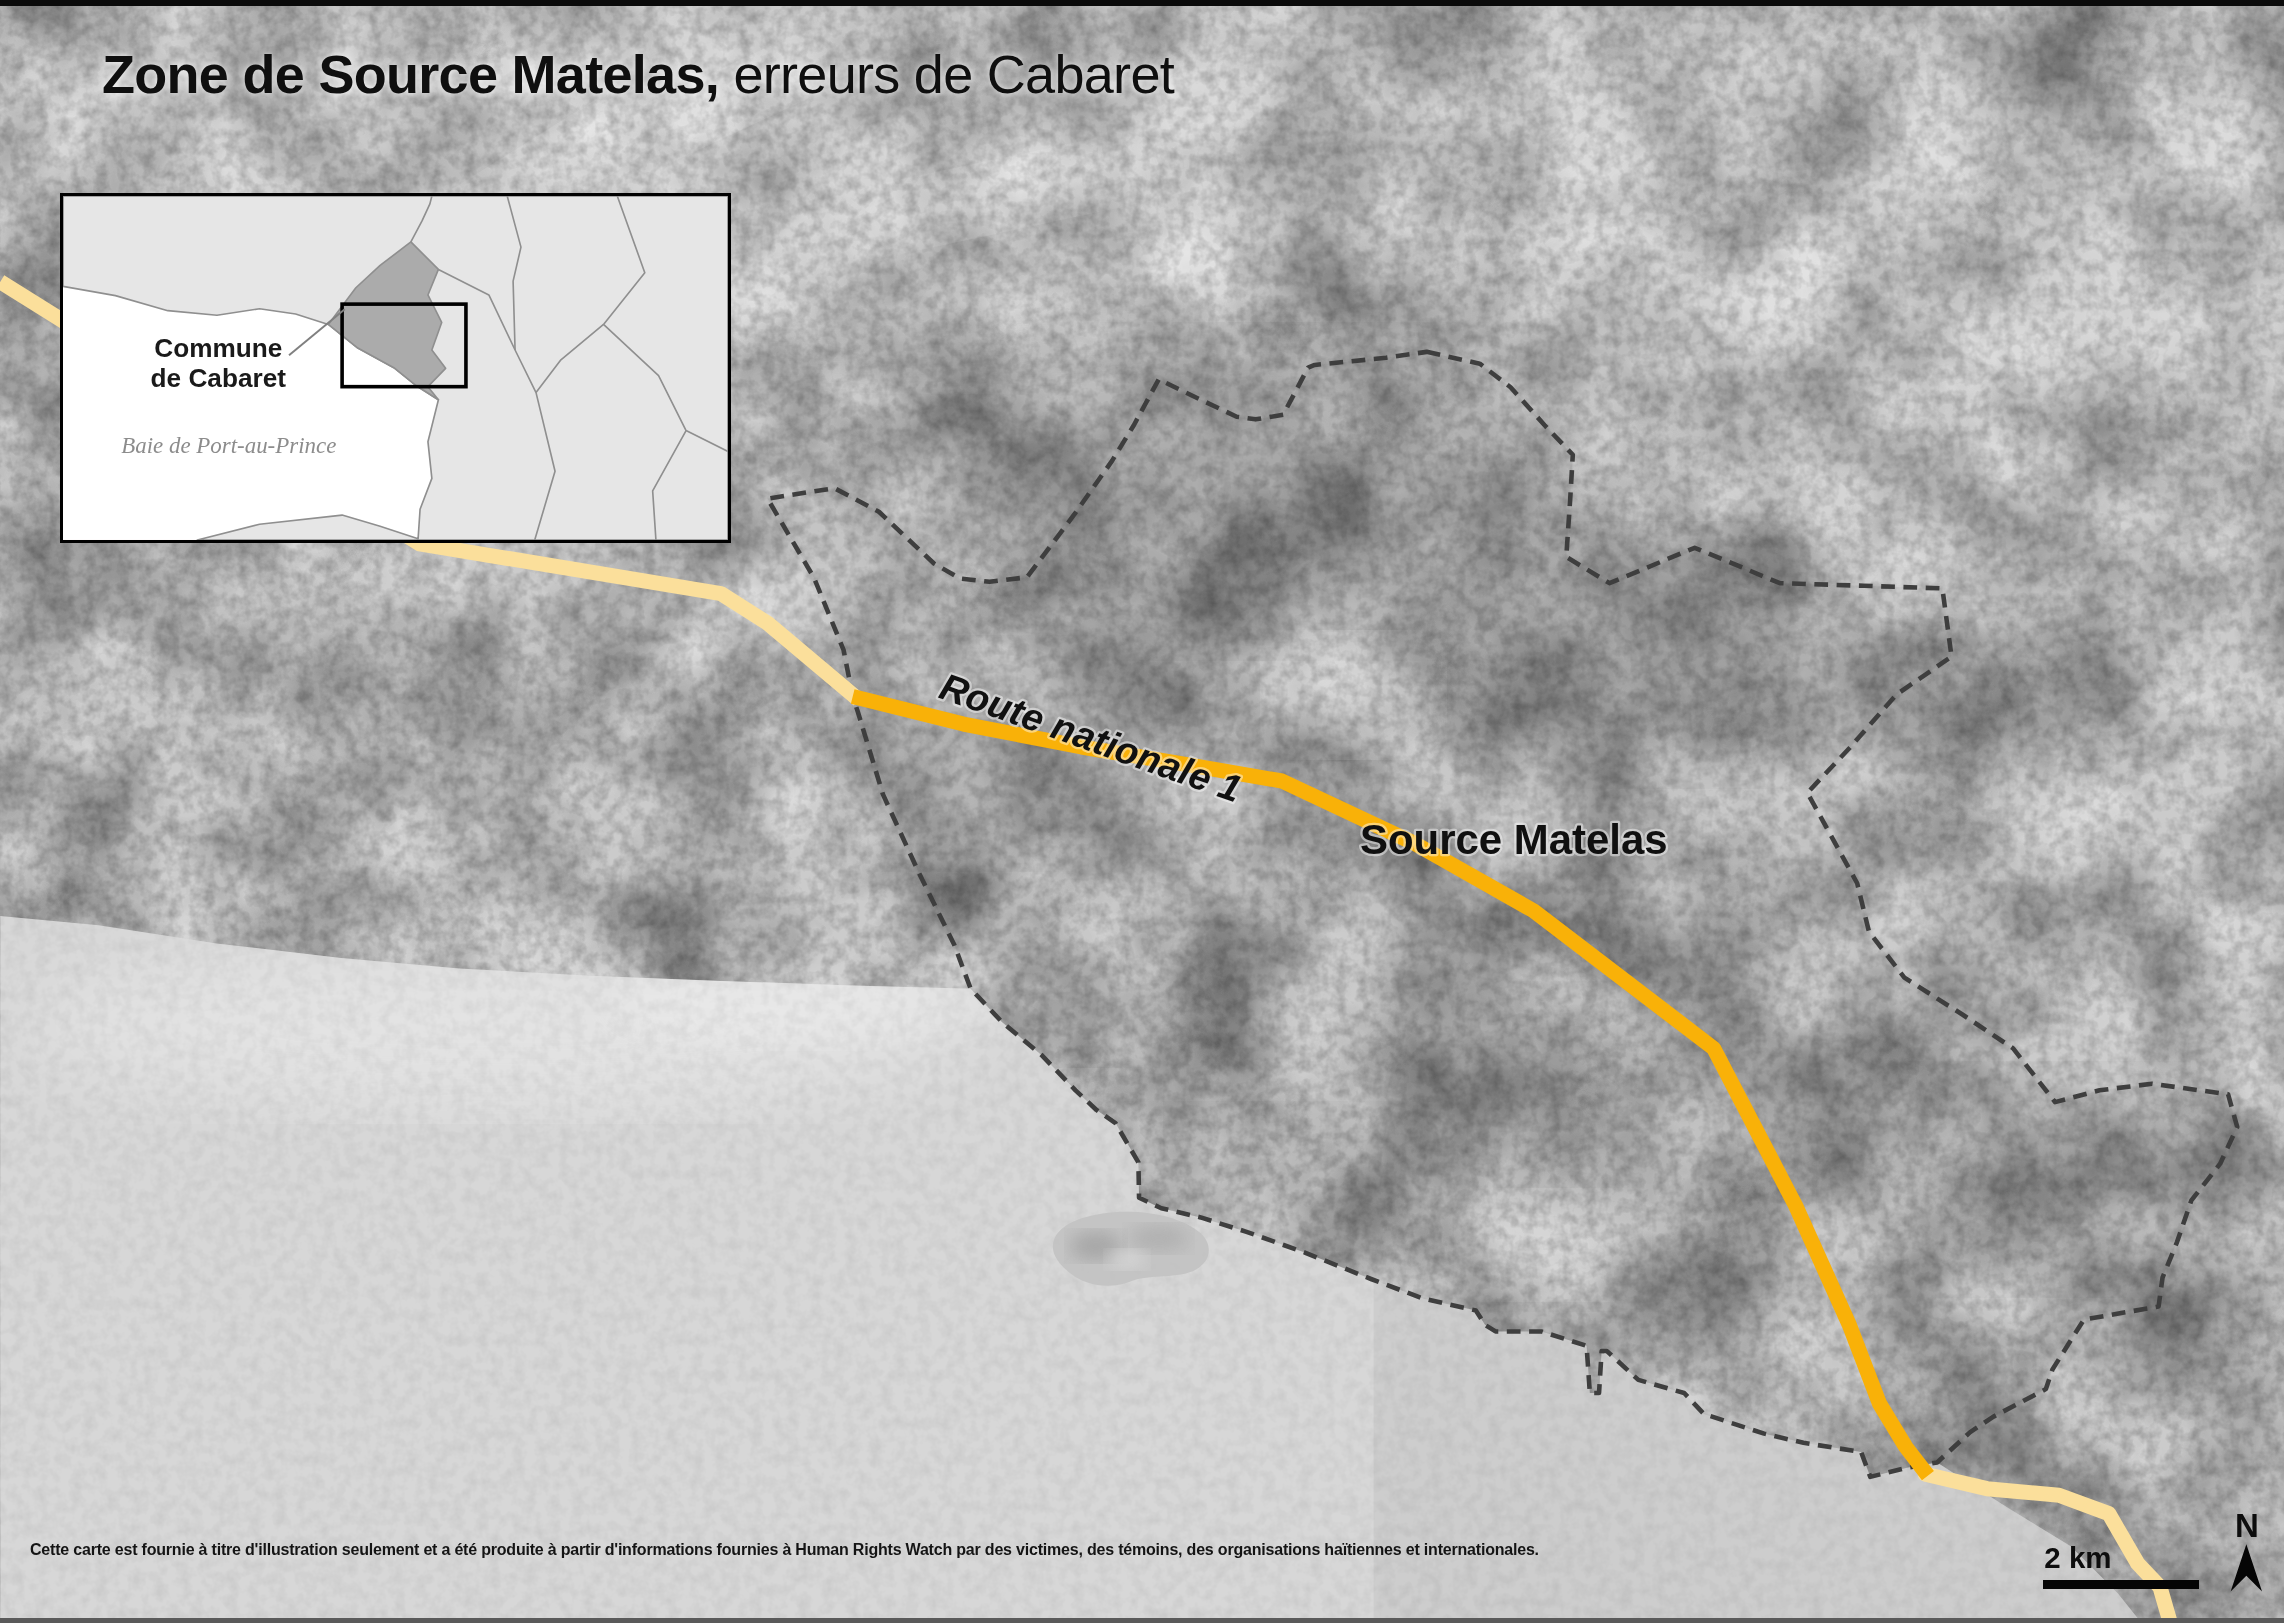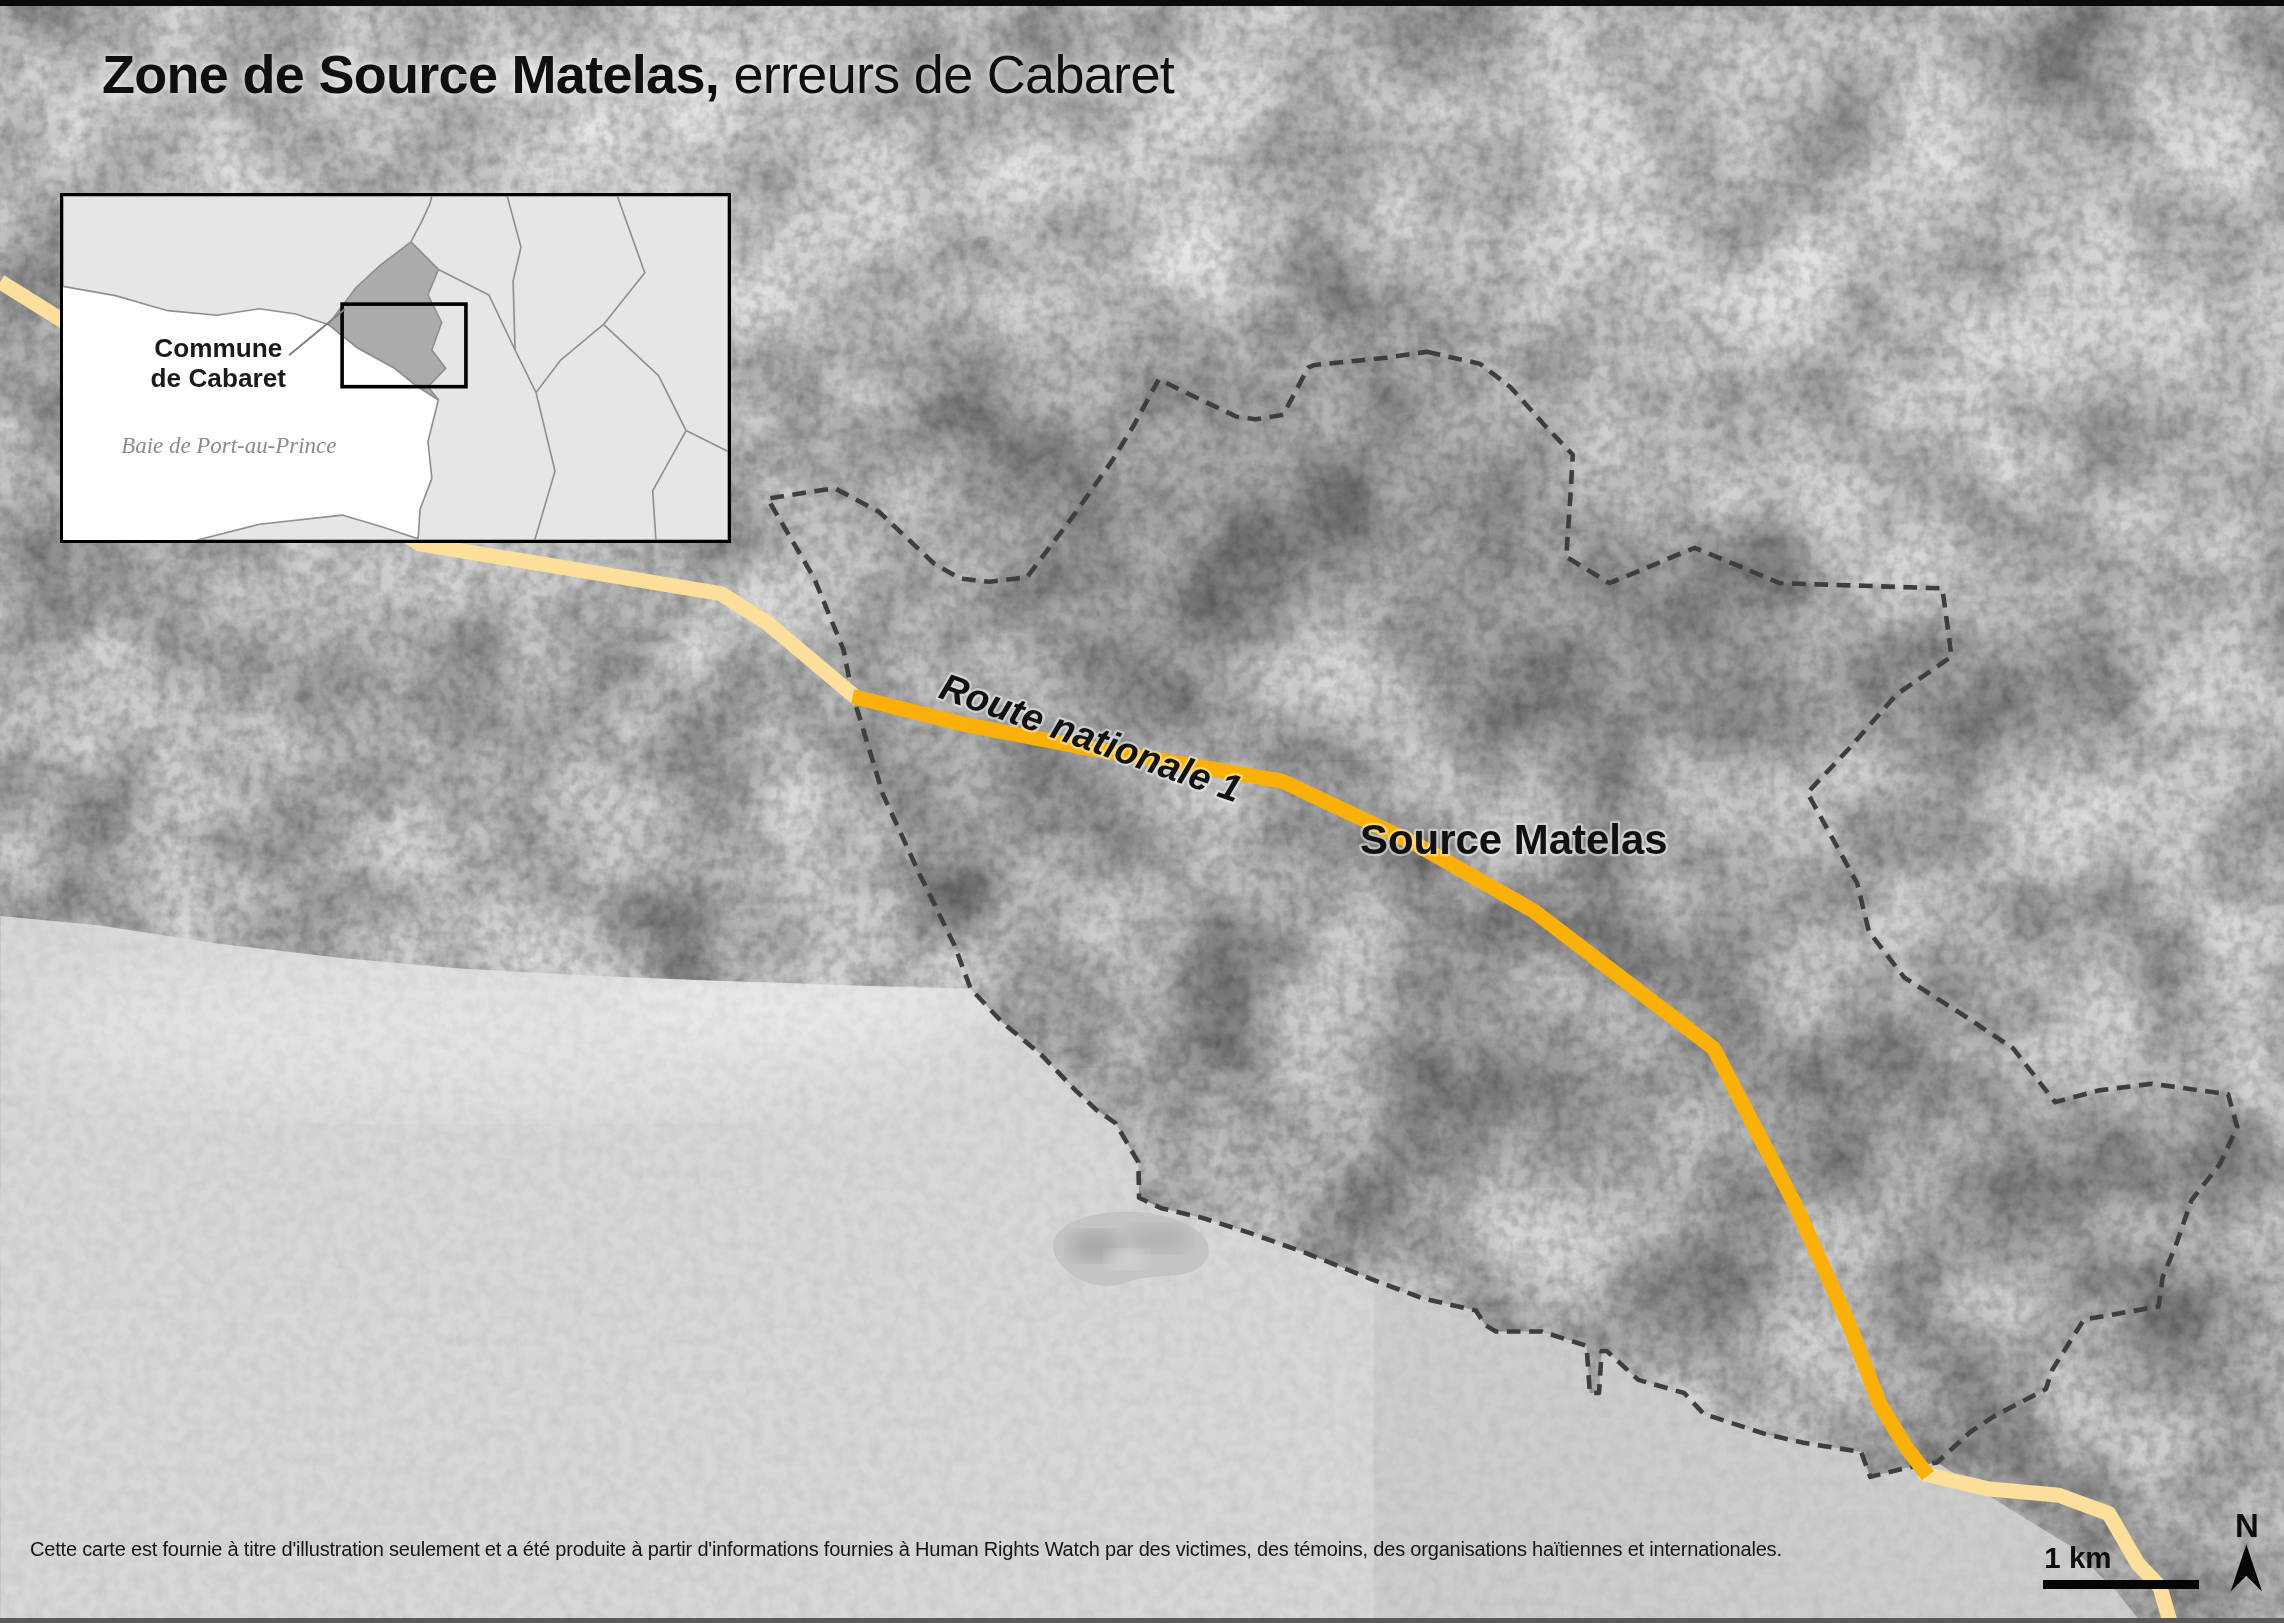--- a/index.html
+++ b/index.html
@@ -16,21 +16,21 @@
     font-size:54px;color:#0f0f0f;letter-spacing:-0.7px;white-space:nowrap;
     text-shadow:0 0 6.6px rgba(255,255,255,.75), 0 0 14.4px rgba(255,255,255,.55);
   }
   #page-title .b{font-weight:700;margin-left:33px;}
   #page-title .r{font-weight:400;}
   #inset{
     position:absolute;left:60px;top:193px;z-index:35;
     width:665px;height:344px;border:3.9px solid #000;background:#b91c1c;
   }
   #footer{position:absolute;left:30px;top:1536px;z-index:30;color:#141414;
-    font-size:20px;font-weight:400;letter-spacing:-0.2px;line-height:27.5px;white-space:nowrap;}
+    font-size:16px;font-weight:700;letter-spacing:-0.2px;line-height:27.5px;white-space:nowrap;}
   #scalebar{position:absolute;left:2043px;top:1541px;z-index:30;}
   #scalebar .lbl{font-size:29.5px;font-weight:700;color:#0d0d0d;display:block;margin:0 0 5.2px 1.3px;}
   #scalebar .bar{display:block;width:156px;height:9.2px;background:#050505;}
   #north{position:absolute;left:2226px;top:1509px;z-index:30;width:42px;text-align:center;}
   #north .n{font-size:33px;font-weight:700;color:#0d0d0d;display:block;line-height:34px;}
 </style>
 </head>
 <body>
 
 <div id="stage">
@@ -179,21 +179,21 @@
       <text x="237" y="292" text-anchor="middle" font-family="Liberation Sans, sans-serif" font-size="40" font-weight="700" fill="#1a1a1a">de Cabaret</text>
       <text x="253" y="392" text-anchor="middle" font-family="Liberation Serif, serif" font-size="35" font-style="italic" fill="#8c8c8c">Baie de Port-au-Prince</text>
     </svg>
   </div>
 
   <div id="footer">
     <div>Cette carte est fournie à titre d'illustration seulement et a été produite à partir d'informations fournies à Human Rights Watch par des victimes, des témoins, des organisations haïtiennes et internationales.</div>
   </div>
 
   <div id="scalebar">
-    <span class="lbl">1 km</span>
+    <span class="lbl">2 km</span>
     <span class="bar"></span>
   </div>
 
   <div id="north">
     <span class="n">N</span>
     <svg width="42" height="51" viewBox="0 0 64 78">
       <polygon points="31,2 55,74 31,50 7,74" fill="#050505"></polygon>
     </svg>
   </div>
 

